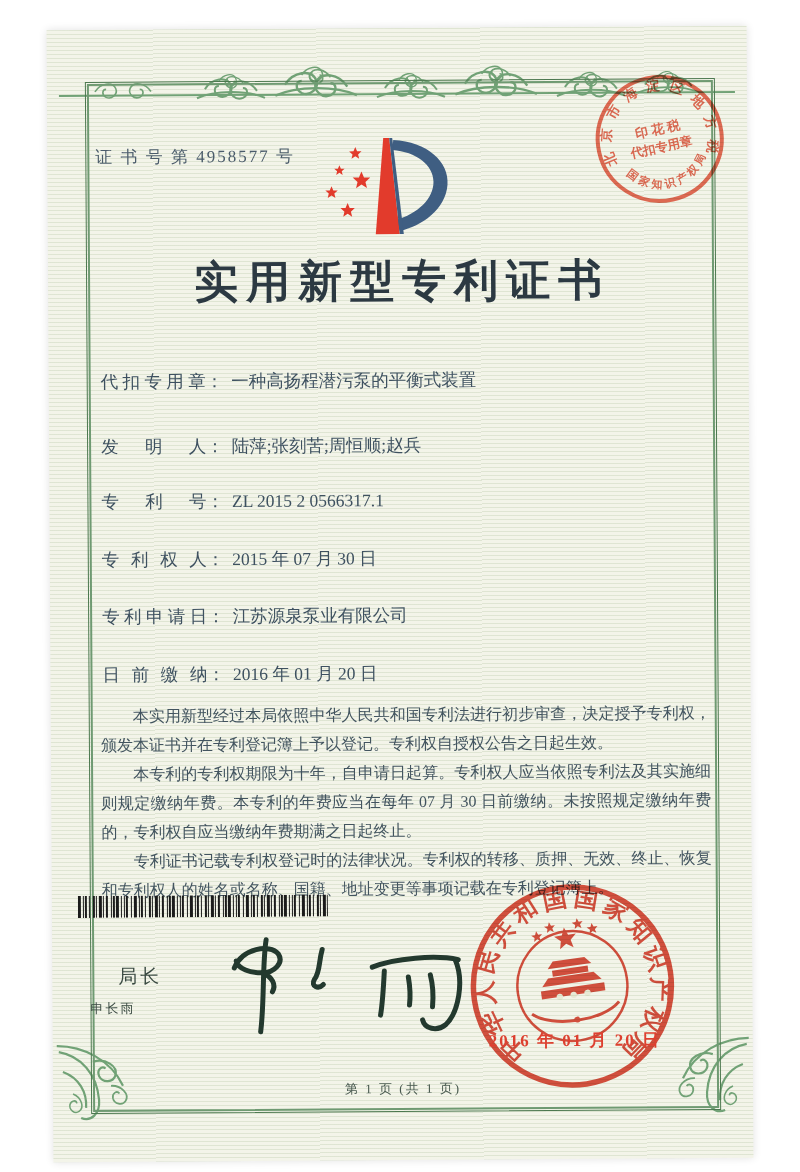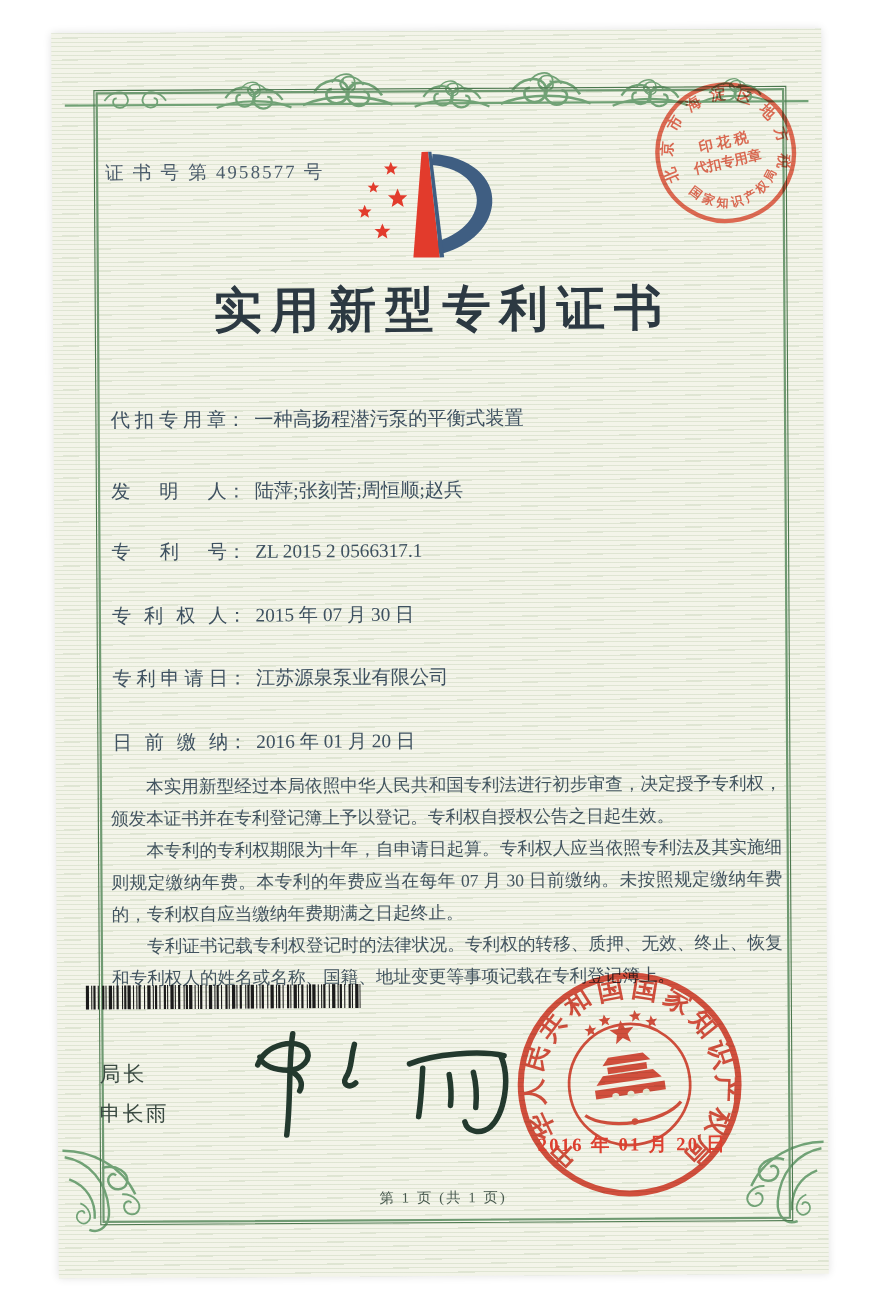--- a/index.html
+++ b/index.html
@@ -24,22 +24,22 @@
          font-size:44px;font-weight:700;letter-spacing:8px;color:#2c3942;
          padding-left:8px;box-sizing:border-box;}
   .frow{position:absolute;left:52px;font-size:17.5px;color:#3e5160;white-space:nowrap;}
   .flabel{display:inline-block;width:6em;text-align:justify;text-align-last:justify;}
   .fvalue{margin-left:8px;}
   .paras{position:absolute;left:50px;top:672px;width:610px;font-size:16px;
          line-height:29px;color:#42545f;text-align:justify;}
   .paras p{margin:0;text-indent:2em;}
   .barcode{position:absolute;left:26px;top:866px;width:250px;height:22px;}
   .sig-title{position:absolute;left:38px;top:934px;font-size:19px;letter-spacing:3px;
-             color:#3a4a42;font-family:"Liberation Sans","DejaVu Sans",sans-serif;}
-  .sig-name{position:absolute;left:38px;top:970px;font-size:19px;letter-spacing:2px;
+             color:#3a4a42;font-family:"Liberation Sans","DejaVu Sans",sans-serif;padding-left:28px;}
+  .sig-name{position:absolute;left:38px;top:970px;font-size:13px;letter-spacing:2px;
             color:#3a4a42;font-family:"Liberation Sans","DejaVu Sans",sans-serif;}
   .signature{position:absolute;left:150px;top:903px;width:290px;height:110px;}
   .office-seal{position:absolute;left:414px;top:853px;width:212px;height:212px;
                opacity:.88;mix-blend-mode:multiply;}
   .seal-date{position:absolute;left:436px;top:1002px;font-size:17px;font-weight:700;
              letter-spacing:2px;color:#dd4030;z-index:5;}
   .footer{position:absolute;left:0;top:1052px;width:100%;text-align:center;
           font-size:13px;letter-spacing:2px;color:#47584e;}
   .topband{position:absolute;left:8px;top:14px;width:684px;height:64px;}
   .corner-orn{position:absolute;width:104px;height:110px;}

